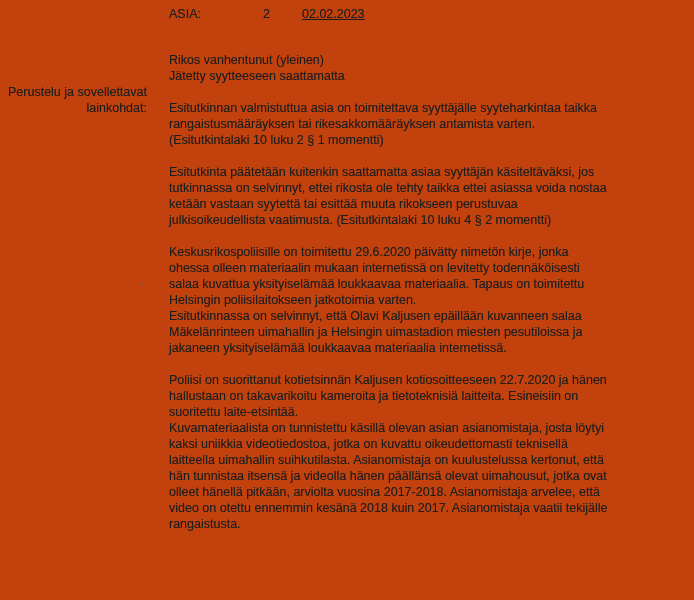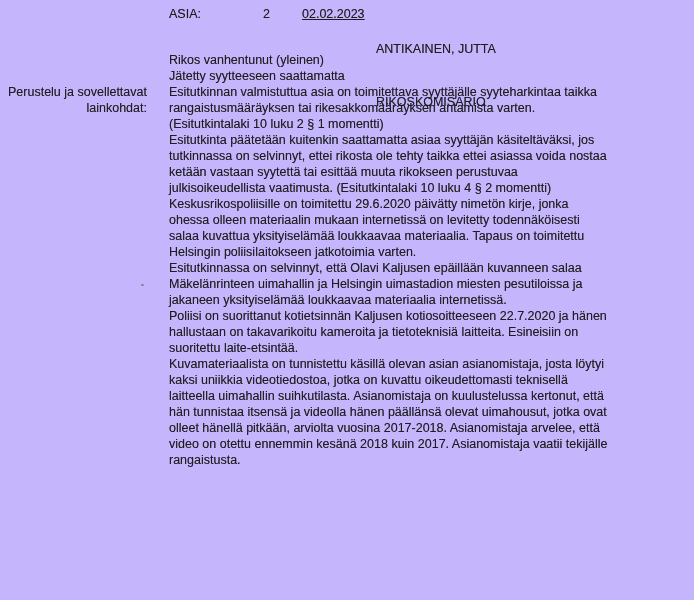--- a/index.html
+++ b/index.html
@@ -4,21 +4,21 @@
 <style>
   html, body {
     margin: 0;
     padding: 0;
     background: #ffffff;
   }
   .page {
     position: relative;
     width: 694px;
     height: 600px;
-    background: #c4b5fd;
+    background: #c2410c;
     overflow: hidden;
     font-family: "Liberation Sans", sans-serif;
     font-size: 12.5px;
     color: #1e1e1e;
     text-shadow: 0 0 0.4px rgba(40,40,40,0.55);
   }
   
   .hdr-item {
     position: absolute;
     top: 6px;
@@ -47,20 +47,21 @@
   
   .body-col {
     position: absolute;
     left: 169px;
     top: 52px;
     width: 520px;
     line-height: 16px;
   }
   .line { white-space: pre; }
   .para {
+    margin-top: 16px;
     white-space: pre;
   }
   
   .speck {
     position: absolute;
     left: 141px;
     top: 284px;
     width: 3px;
     height: 2px;
     background: #6a6a6a;
@@ -69,24 +70,20 @@
   }
 </style>
 </head>
 <body>
 
 <div class="page">
 
   <span class="hdr-item hdr-asia">ASIA:</span>
   <span class="hdr-item hdr-num">2</span>
   <span class="hdr-item hdr-date">02.02.2023</span>
-  <div class="hdr-officer">
-    <div>ANTIKAINEN, JUTTA</div>
-    <div>RIKOSKOMISARIO</div>
-  </div>
 
   <div class="left-label">Perustelu ja sovellettavat
 lainkohdat:</div>
 
   <div class="body-col">
     <div class="line">Rikos vanhentunut (yleinen)</div>
     <div class="line">Jätetty syytteeseen saattamatta</div>
 
     <div class="para">Esitutkinnan valmistuttua asia on toimitettava syyttäjälle syyteharkintaa taikka
 rangaistusmääräyksen tai rikesakkomääräyksen antamista varten.

